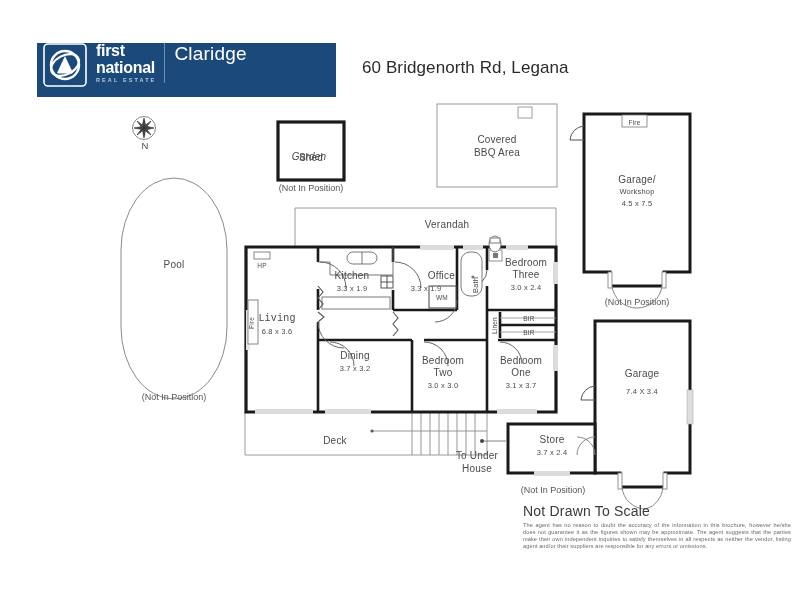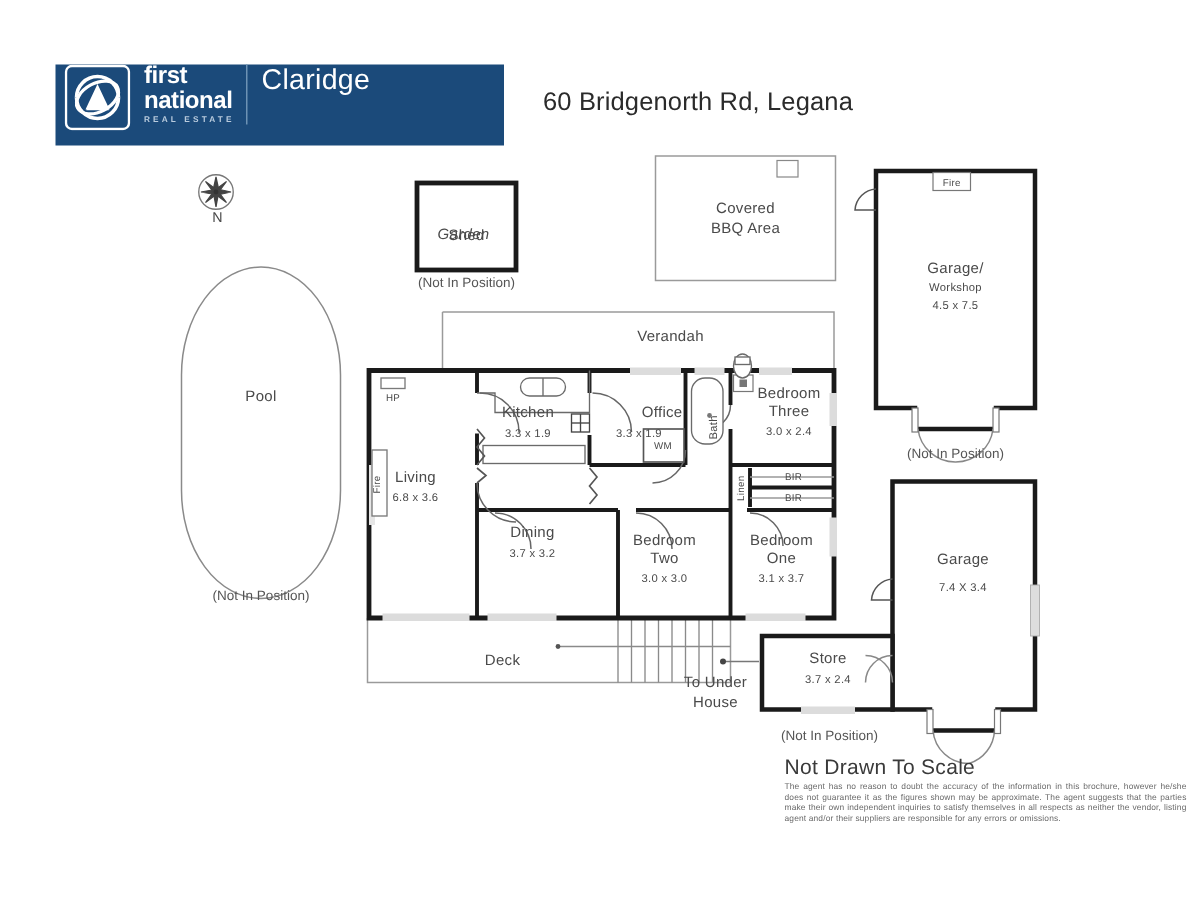--- a/index.html
+++ b/index.html
@@ -349,21 +349,21 @@
 
 <div class="plan-label room" style="left:602px; top:368px; width:80px;">Garage</div>
 <div class="plan-label small" style="left:602px; top:386px; width:80px;">7.4 X 3.4</div>
 
 <div class="plan-label room" style="left:407px; top:219px; width:80px;">Verandah</div>
 <div class="plan-label room" style="left:305px; top:435px; width:60px;">Deck</div>
 
 <div class="plan-label tiny" style="left:251px; top:260px; width:22px;">HP</div>
 <div class="plan-label tiny vert" style="left:246px; top:306px; height:34px; width:12px;">Fire</div>
 
-<div class="plan-label room" style="left:247px; top:313px; width:60px;">Living</div>
+<div class="plan-label room" style="left:247px; top:313px; width:60px;font-family:Liberation Mono, monospace;">Living</div>
 <div class="plan-label small" style="left:247px; top:326px; width:60px;">6.8 x 3.6</div>
 
 <div class="plan-label room" style="left:321px; top:270px; width:62px;">Kitchen</div>
 <div class="plan-label small" style="left:321px; top:283px; width:62px;">3.3 x 1.9</div>
 
 <div class="plan-label room" style="left:397px; top:270px; width:58px;text-align:right;">Office</div>
 <div class="plan-label small" style="left:397px; top:283px; width:58px;">3.3 x 1.9</div>
 
 <div class="plan-label small vert" style="left:470px; top:262px; height:46px; width:14px;">Bath</div>
 <div class="plan-label tiny" style="left:430px; top:292px; width:24px;">WM</div>

